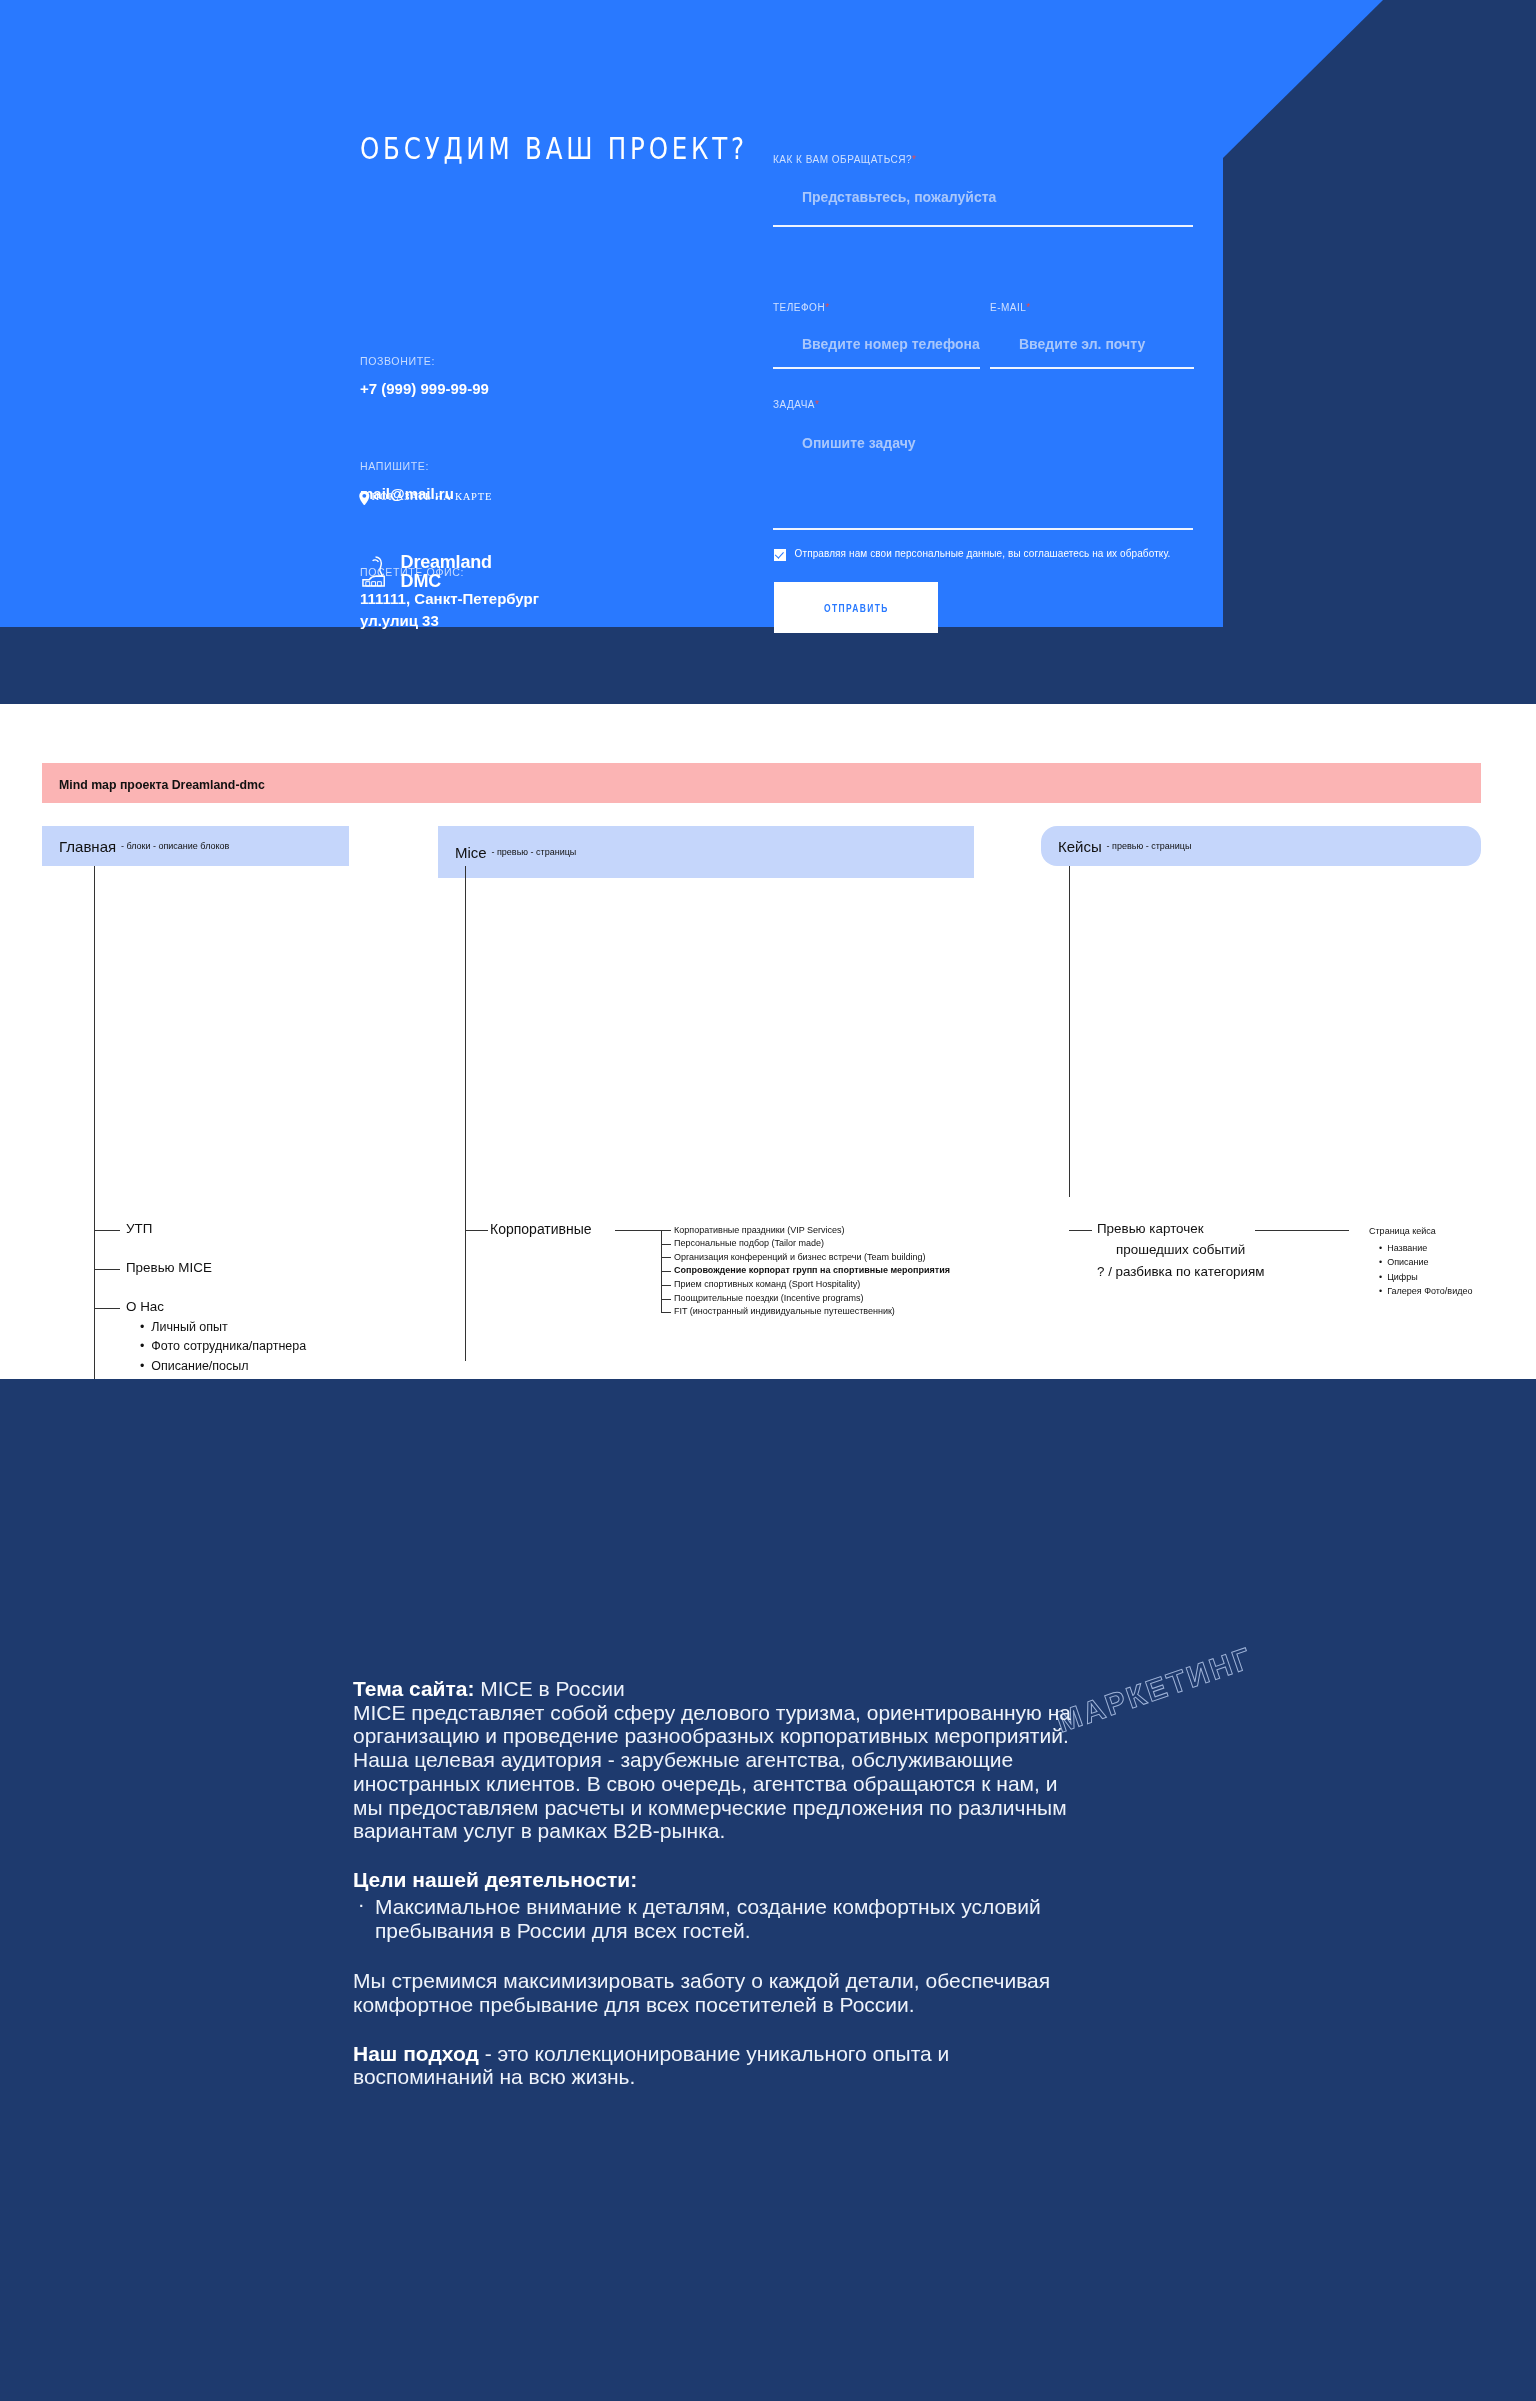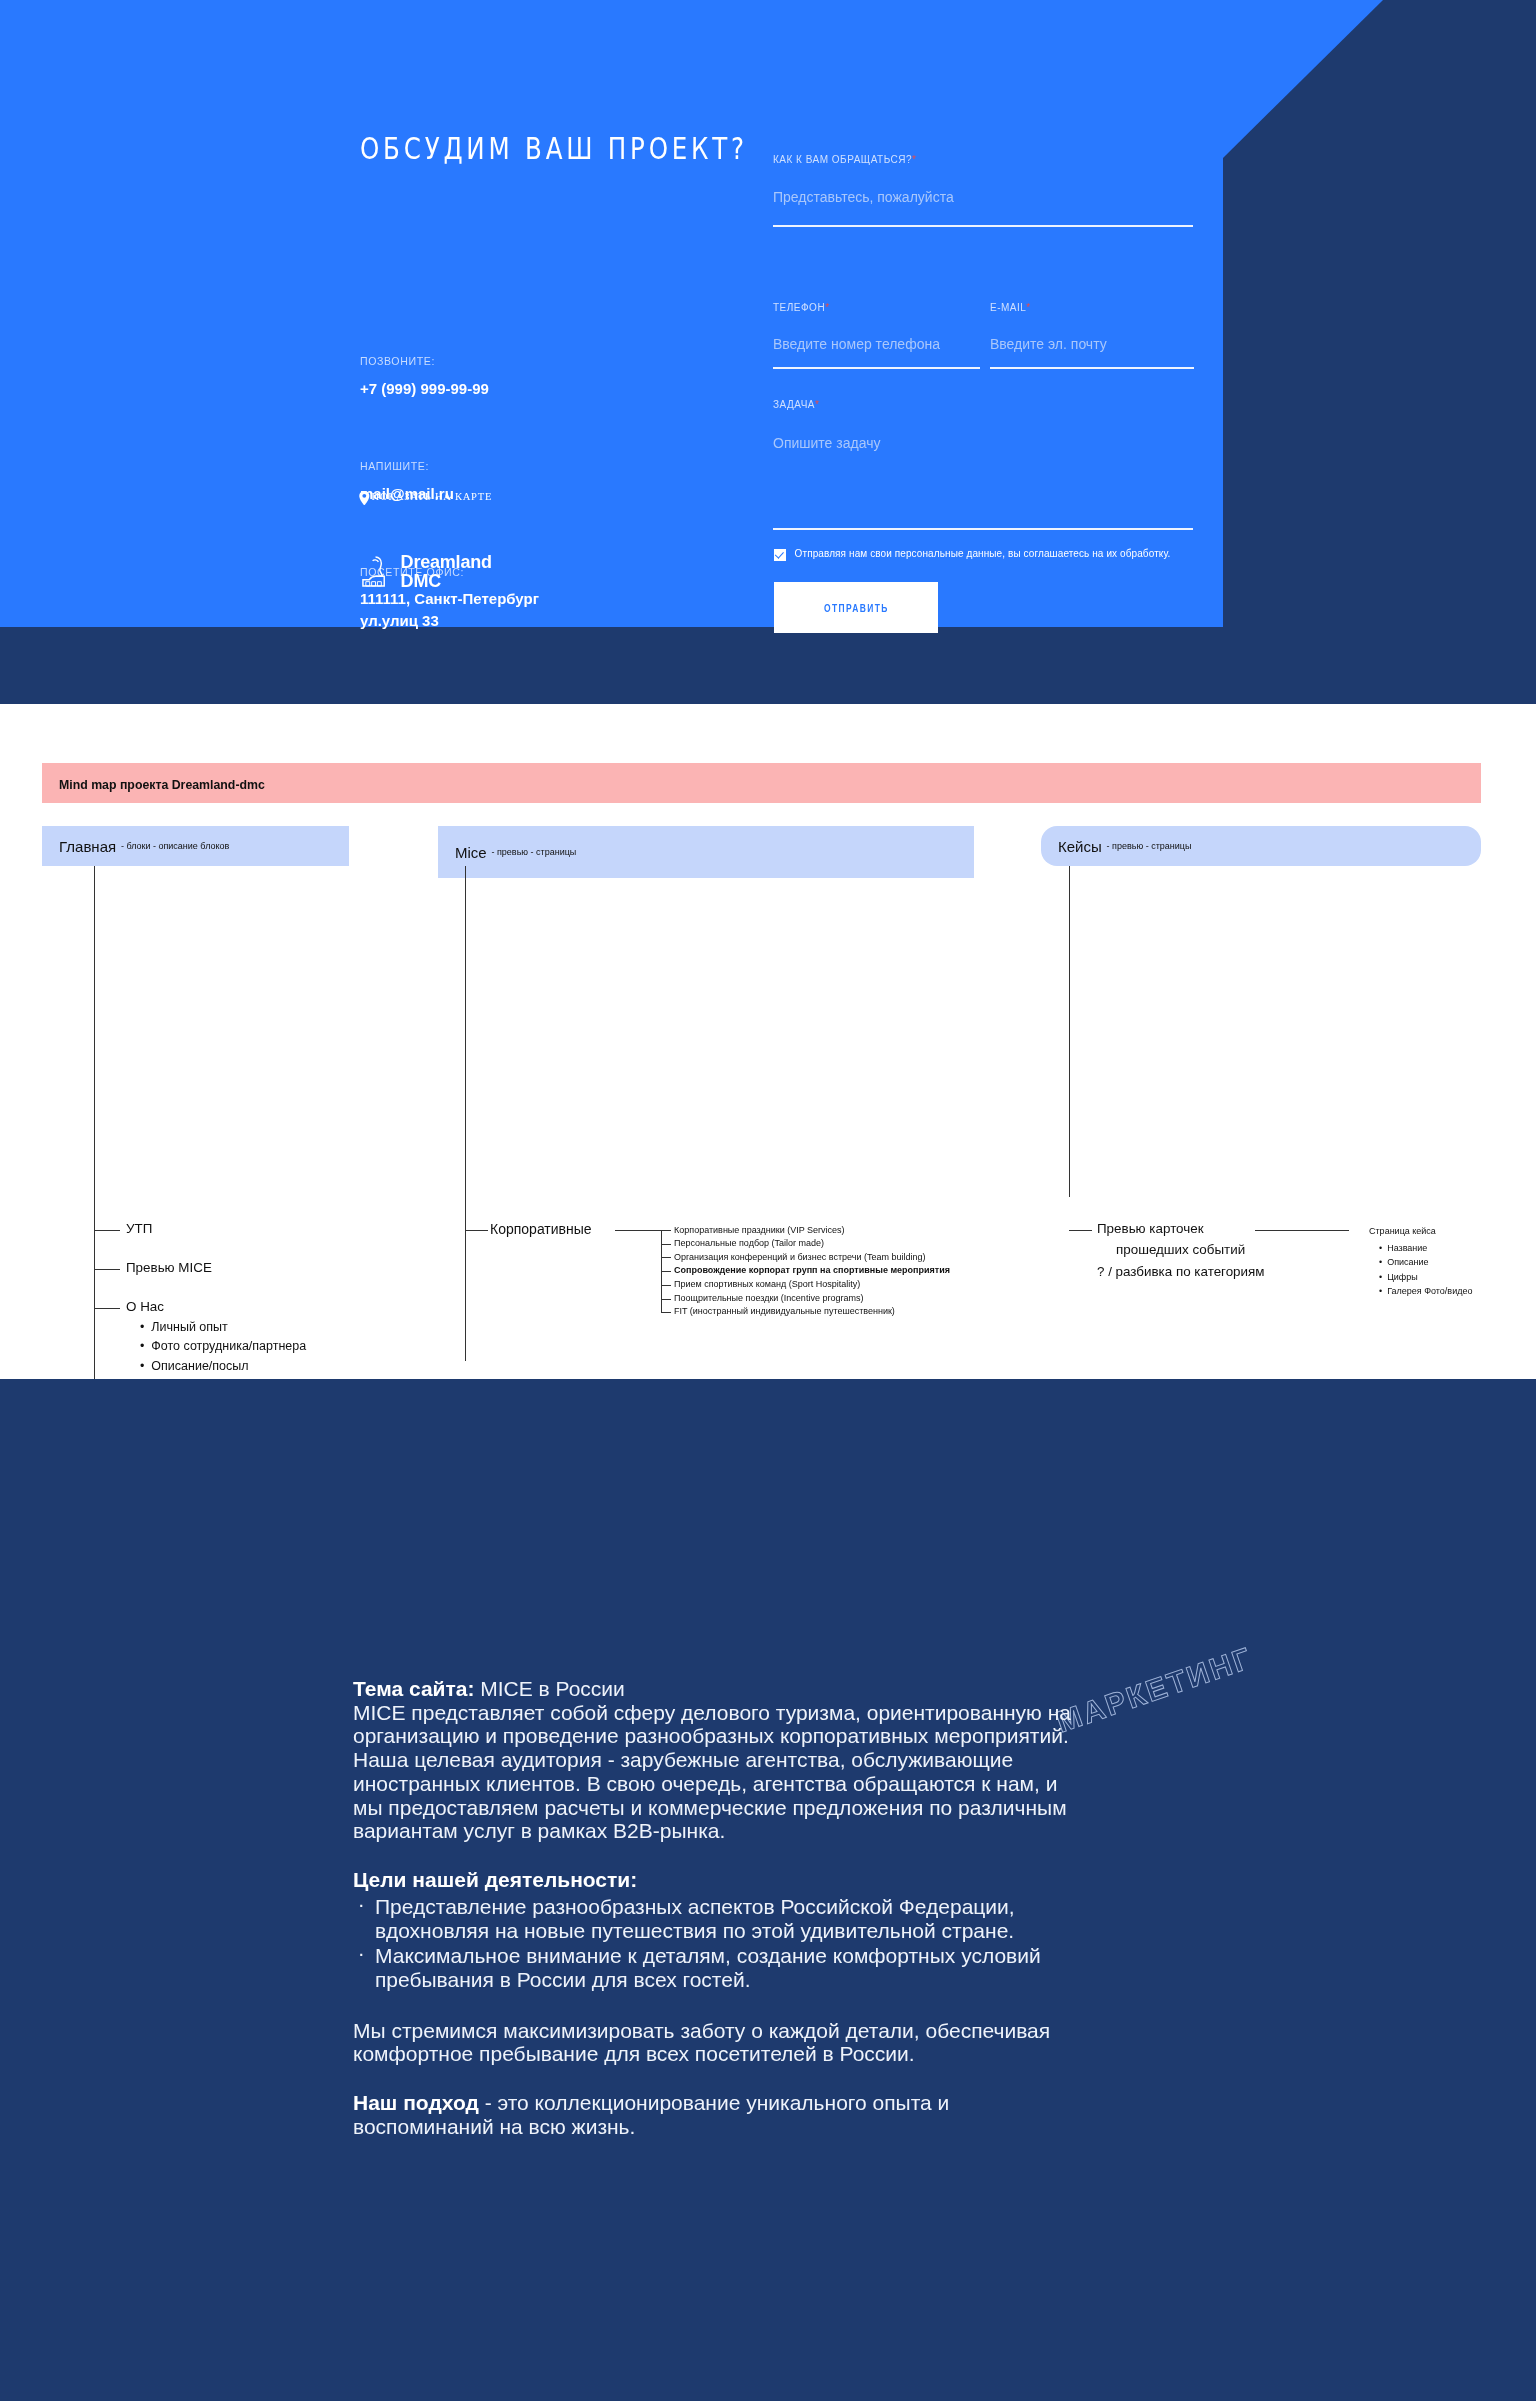--- a/index.html
+++ b/index.html
@@ -75,21 +75,21 @@
   .logo-wrap {
     position: absolute; left: 361px; top: 553px;
     display: flex; align-items: center; gap: 9.6px;
   }
   .logo-text { color: #fff; font-weight: 700; font-size: 18px; line-height: 1.05; letter-spacing: -0.2px; }
   .fld-label {
     font-size: 10px; letter-spacing: 0.5px; color: #cfe0ff; text-transform: uppercase;
   }
   .fld-label .req { color: #e84a4a; }
   .fld-placeholder {
-    font-size: 14px; color: #a9c7fb; font-weight: 400;
+    font-size: 14px; color: #a9c7fb; font-weight: 700; margin-left: 29px;
   }
   .underline { height: 1.9px; background: #eef4ff; }
 
   .f1 { position: absolute; left: 773px; top: 154px; width: 420px; }
   .f1 .fld-placeholder { margin-top: 24px; }
   .f1 .underline { margin-top: 20px; }
 
   .f2 { position: absolute; left: 773px; top: 302px; width: 207px; }
   .f3 { position: absolute; left: 990px; top: 302px; width: 204px; }
   .f2 .fld-placeholder, .f3 .fld-placeholder { margin-top: 23px; }
@@ -442,21 +442,20 @@
     <p class="body-p">
       <span class="b">Тема сайта:</span>
       <span>MICE в России</span>
     </p>
     <p class="body-p">MICE представляет собой сферу делового туризма, ориентированную на организацию и проведение разнообразных корпоративных мероприятий. Наша целевая аудитория - зарубежные агентства, обслуживающие иностранных клиентов. В свою очередь, агентства обращаются к нам, и мы предоставляем расчеты и коммерческие предложения по различным вариантам услуг в рамках B2B-рынка.</p>
 
     <div class="spacer"></div>
 
     <p class="body-h">Цели нашей деятельности:</p>
     <ul class="goal-list">
-      <li>Представление разнообразных аспектов Российской Федерации, вдохновляя на новые путешествия по этой удивительной стране.</li>
       <li>Максимальное внимание к деталям, создание комфортных условий пребывания в России для всех гостей.</li>
     </ul>
 
     <div class="spacer"></div>
 
     <p class="body-p">Мы стремимся максимизировать заботу о каждой детали, обеспечивая комфортное пребывание для всех посетителей в России.</p>
 
     <div class="spacer"></div>
 
     <p class="body-p">

